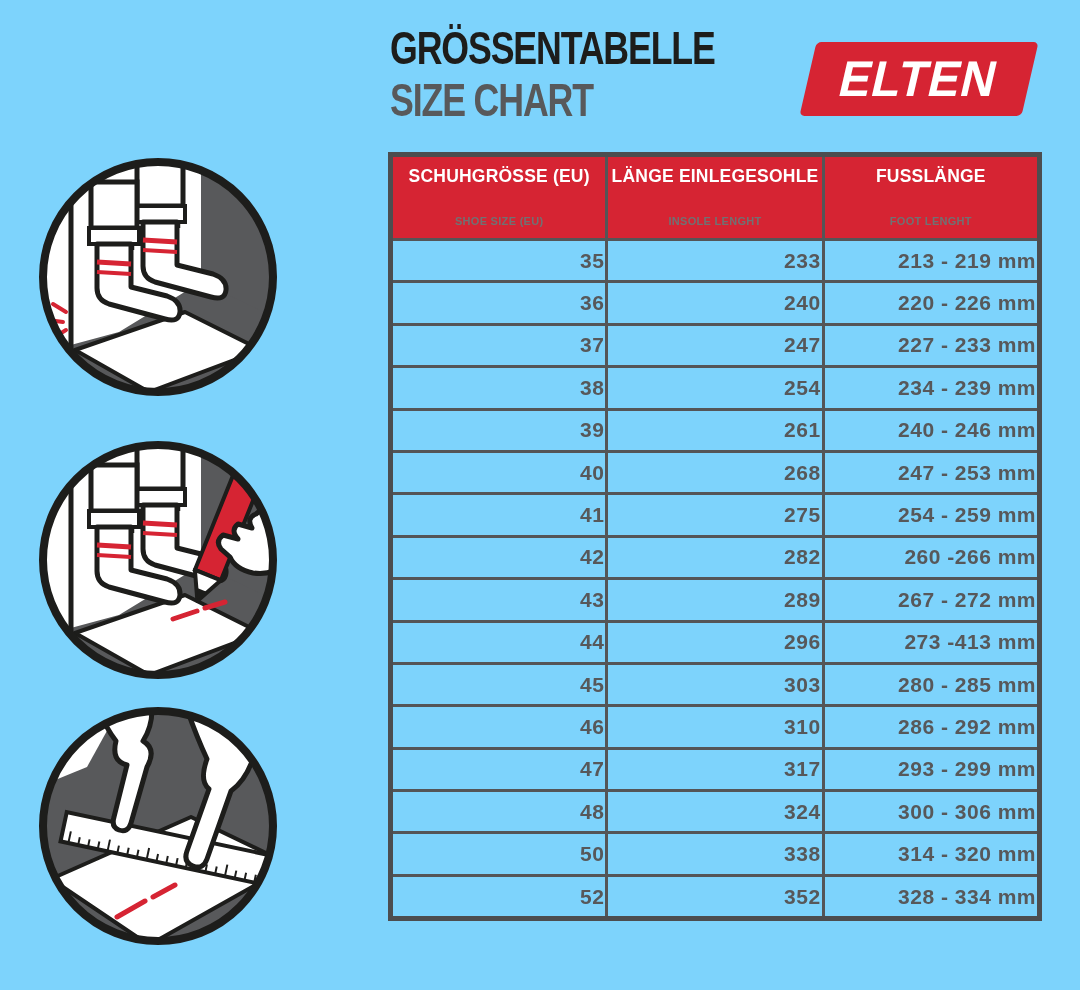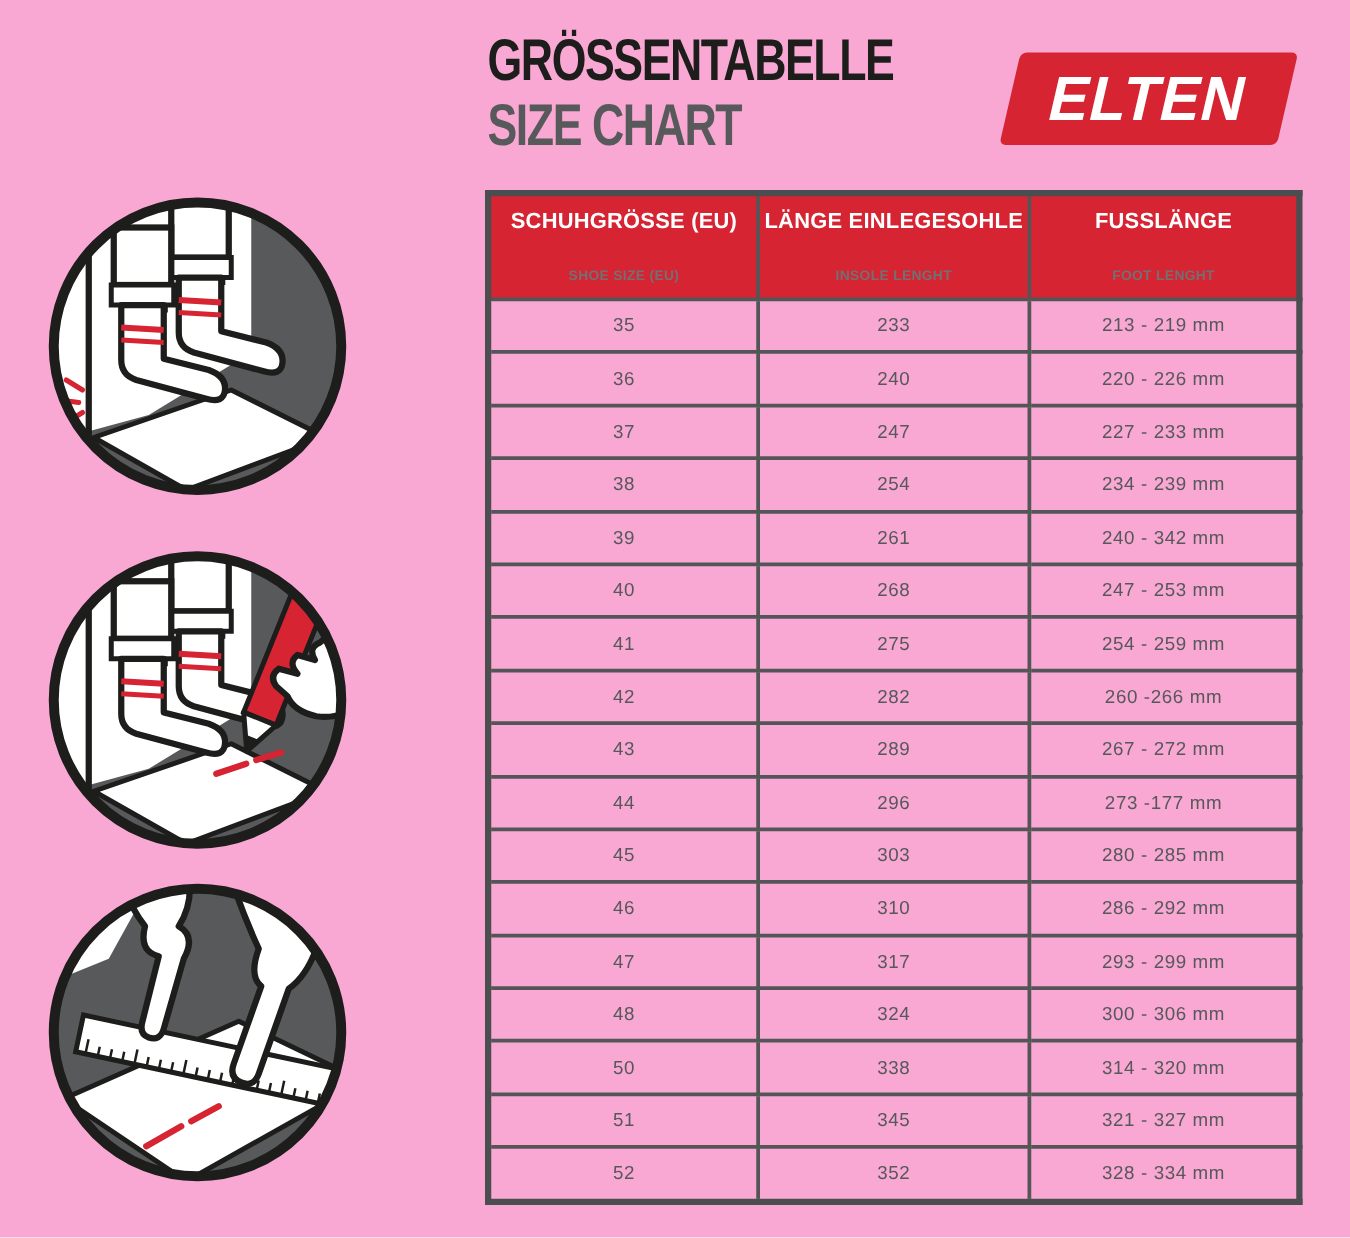--- a/index.html
+++ b/index.html
@@ -1,16 +1,16 @@
 <!DOCTYPE html>
 <html><head>
 <meta charset="utf-8">
 <style>
   html,body{margin:0;padding:0;background:#ffffff;}
-  .page{position:relative;width:1080px;height:990px;background:#f9a8d4;overflow:hidden;
+  .page{position:relative;width:1080px;height:990px;background:#7dd3fc;overflow:hidden;
         font-family:"Liberation Sans",sans-serif;}
 
   
   .heading{position:absolute;left:390px;top:22px;}
   .h-de{font-size:47px;font-weight:bold;color:#1d1d1b;letter-spacing:-1.5px;
         transform:scaleX(0.76);transform-origin:0 0;line-height:1.10;white-space:nowrap;}
   .h-en{font-size:47px;font-weight:bold;color:#58595b;letter-spacing:-1.5px;
         transform:scaleX(0.76);transform-origin:0 0;line-height:1.10;white-space:nowrap;}
 
   
@@ -23,22 +23,22 @@
   .step1{top:152px}.step2{top:435px}.step3{top:701px}
 
   
   table.size-table{position:absolute;left:388px;top:152px;width:654px;
         border-collapse:collapse;table-layout:fixed;}
   table.size-table{border:5px solid #4c4d4f;}
   .size-table th,.size-table td{border:3px solid #545557;}
   .size-table th{background:#d62433;height:48px;vertical-align:middle;padding:9px 2px 11px;}
   .th-de{color:#ffffff;font-size:17.5px;font-weight:bold;text-align:center;margin-bottom:28px;letter-spacing:0.2px;}
   .th-en{color:#717173;font-size:11px;font-weight:bold;text-align:center;letter-spacing:0.3px;}
-  .size-table td{height:37.4px;text-align:center;vertical-align:middle;
-        font-size:15px;font-weight:normal;color:#57585a;letter-spacing:0.5px;}
+  .size-table td{height:37.4px;text-align:right;vertical-align:middle;
+        font-size:21px;font-weight:bold;color:#57585a;letter-spacing:0.5px;}
 </style>
 </head>
 <body>
 
 <div class="page">
 
   <div class="heading">
     <div class="h-de">GRÖSSENTABELLE</div>
     <div class="h-en">SIZE CHART</div>
   </div>
@@ -160,21 +160,21 @@
           <td>227 - 233 mm</td>
         </tr>
         <tr>
           <td>38</td>
           <td>254</td>
           <td>234 - 239 mm</td>
         </tr>
         <tr>
           <td>39</td>
           <td>261</td>
-          <td>240 - 342 mm</td>
+          <td>240 - 246 mm</td>
         </tr>
         <tr>
           <td>40</td>
           <td>268</td>
           <td>247 - 253 mm</td>
         </tr>
         <tr>
           <td>41</td>
           <td>275</td>
           <td>254 - 259 mm</td>
@@ -185,21 +185,21 @@
           <td>260 -266 mm</td>
         </tr>
         <tr>
           <td>43</td>
           <td>289</td>
           <td>267 - 272 mm</td>
         </tr>
         <tr>
           <td>44</td>
           <td>296</td>
-          <td>273 -177 mm</td>
+          <td>273 -413 mm</td>
         </tr>
         <tr>
           <td>45</td>
           <td>303</td>
           <td>280 - 285 mm</td>
         </tr>
         <tr>
           <td>46</td>
           <td>310</td>
           <td>286 - 292 mm</td>
@@ -213,25 +213,20 @@
           <td>48</td>
           <td>324</td>
           <td>300 - 306 mm</td>
         </tr>
         <tr>
           <td>50</td>
           <td>338</td>
           <td>314 - 320 mm</td>
         </tr>
         <tr>
-          <td>51</td>
-          <td>345</td>
-          <td>321 - 327 mm</td>
-        </tr>
-        <tr>
           <td>52</td>
           <td>352</td>
           <td>328 - 334 mm</td>
         </tr>
       </tbody>
   </table>
 
 </div>
 
 </body></html>

